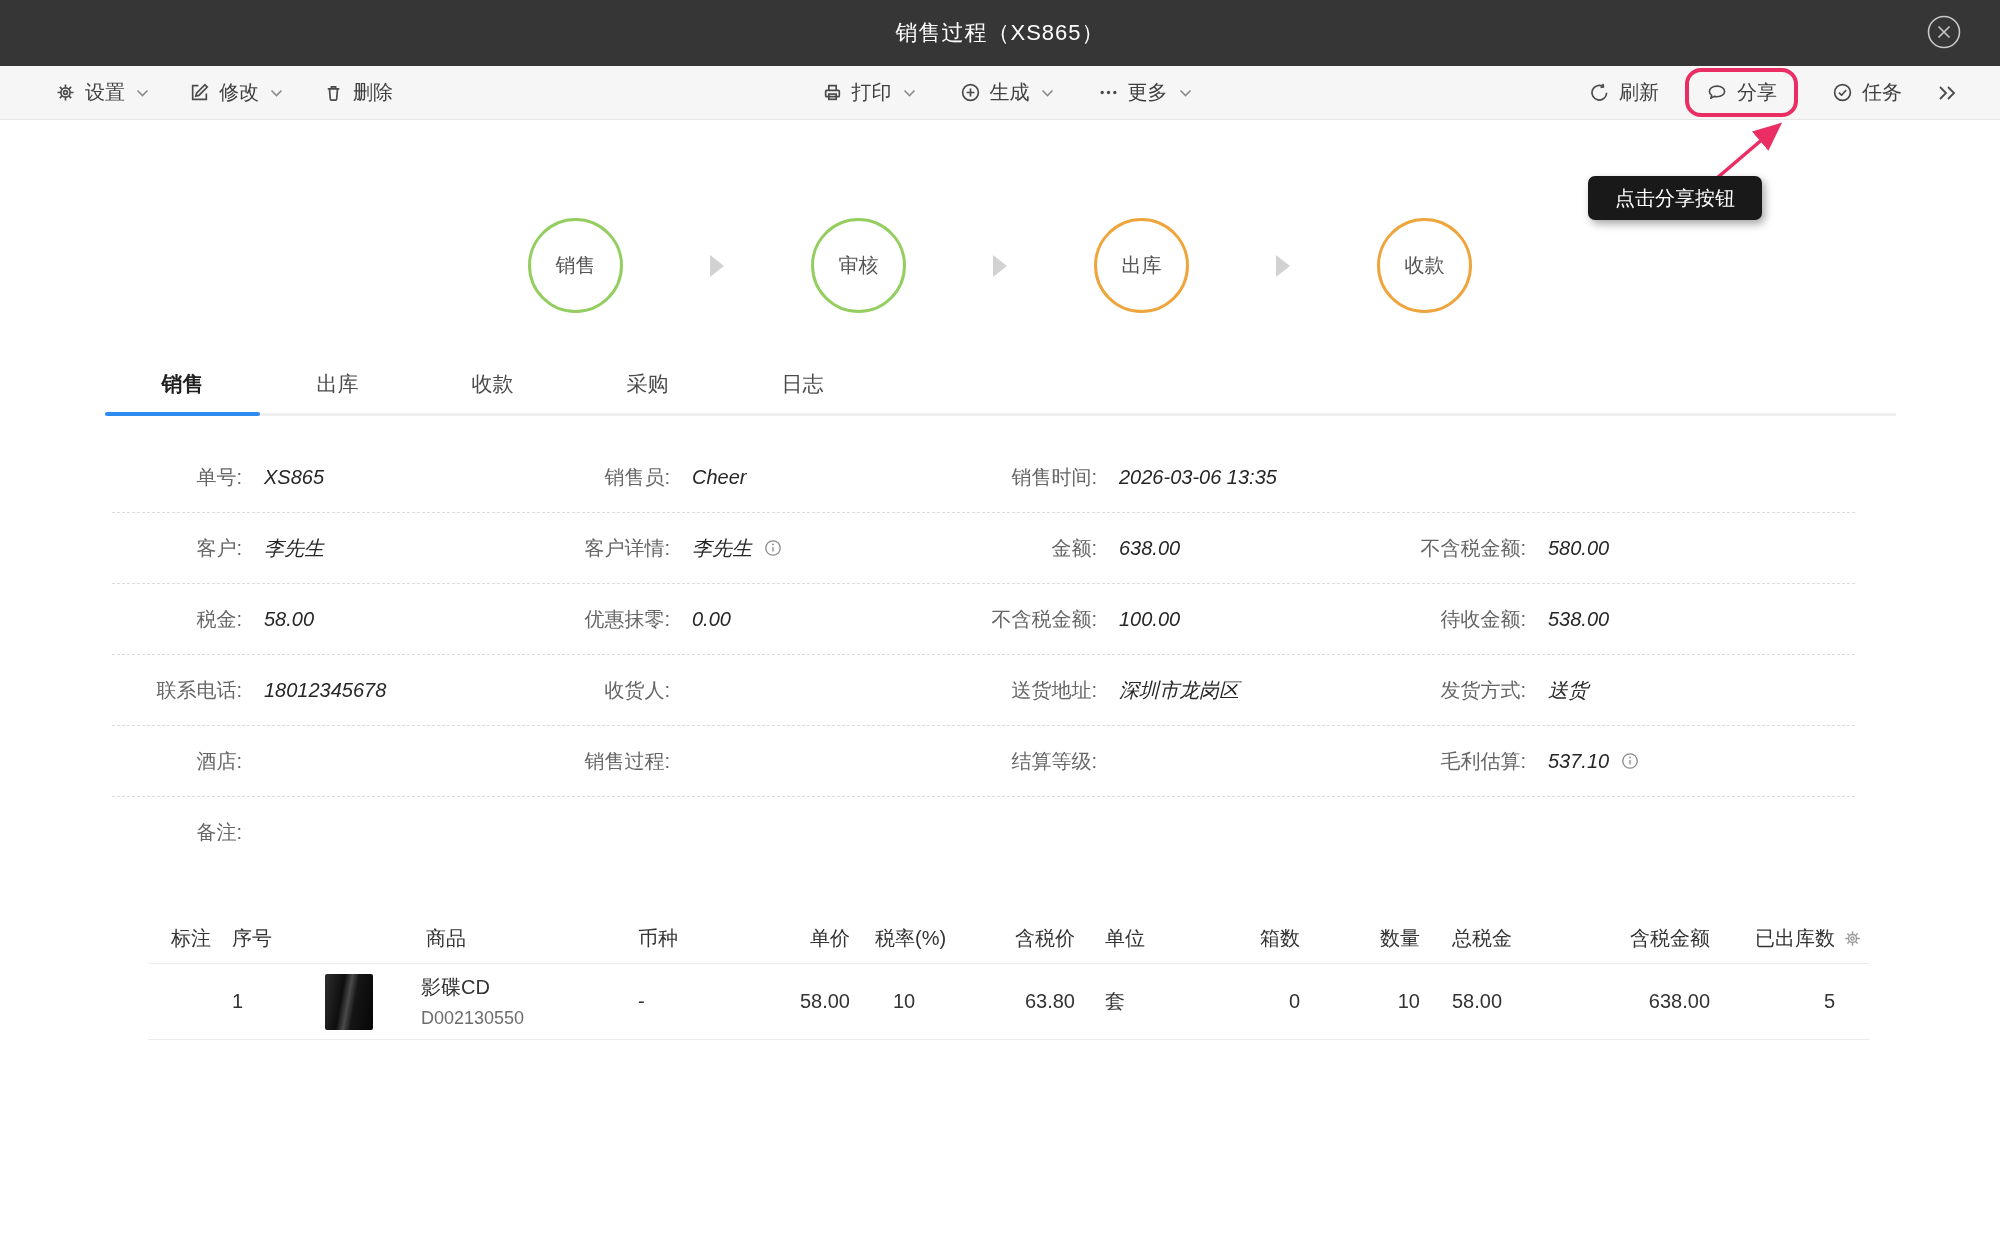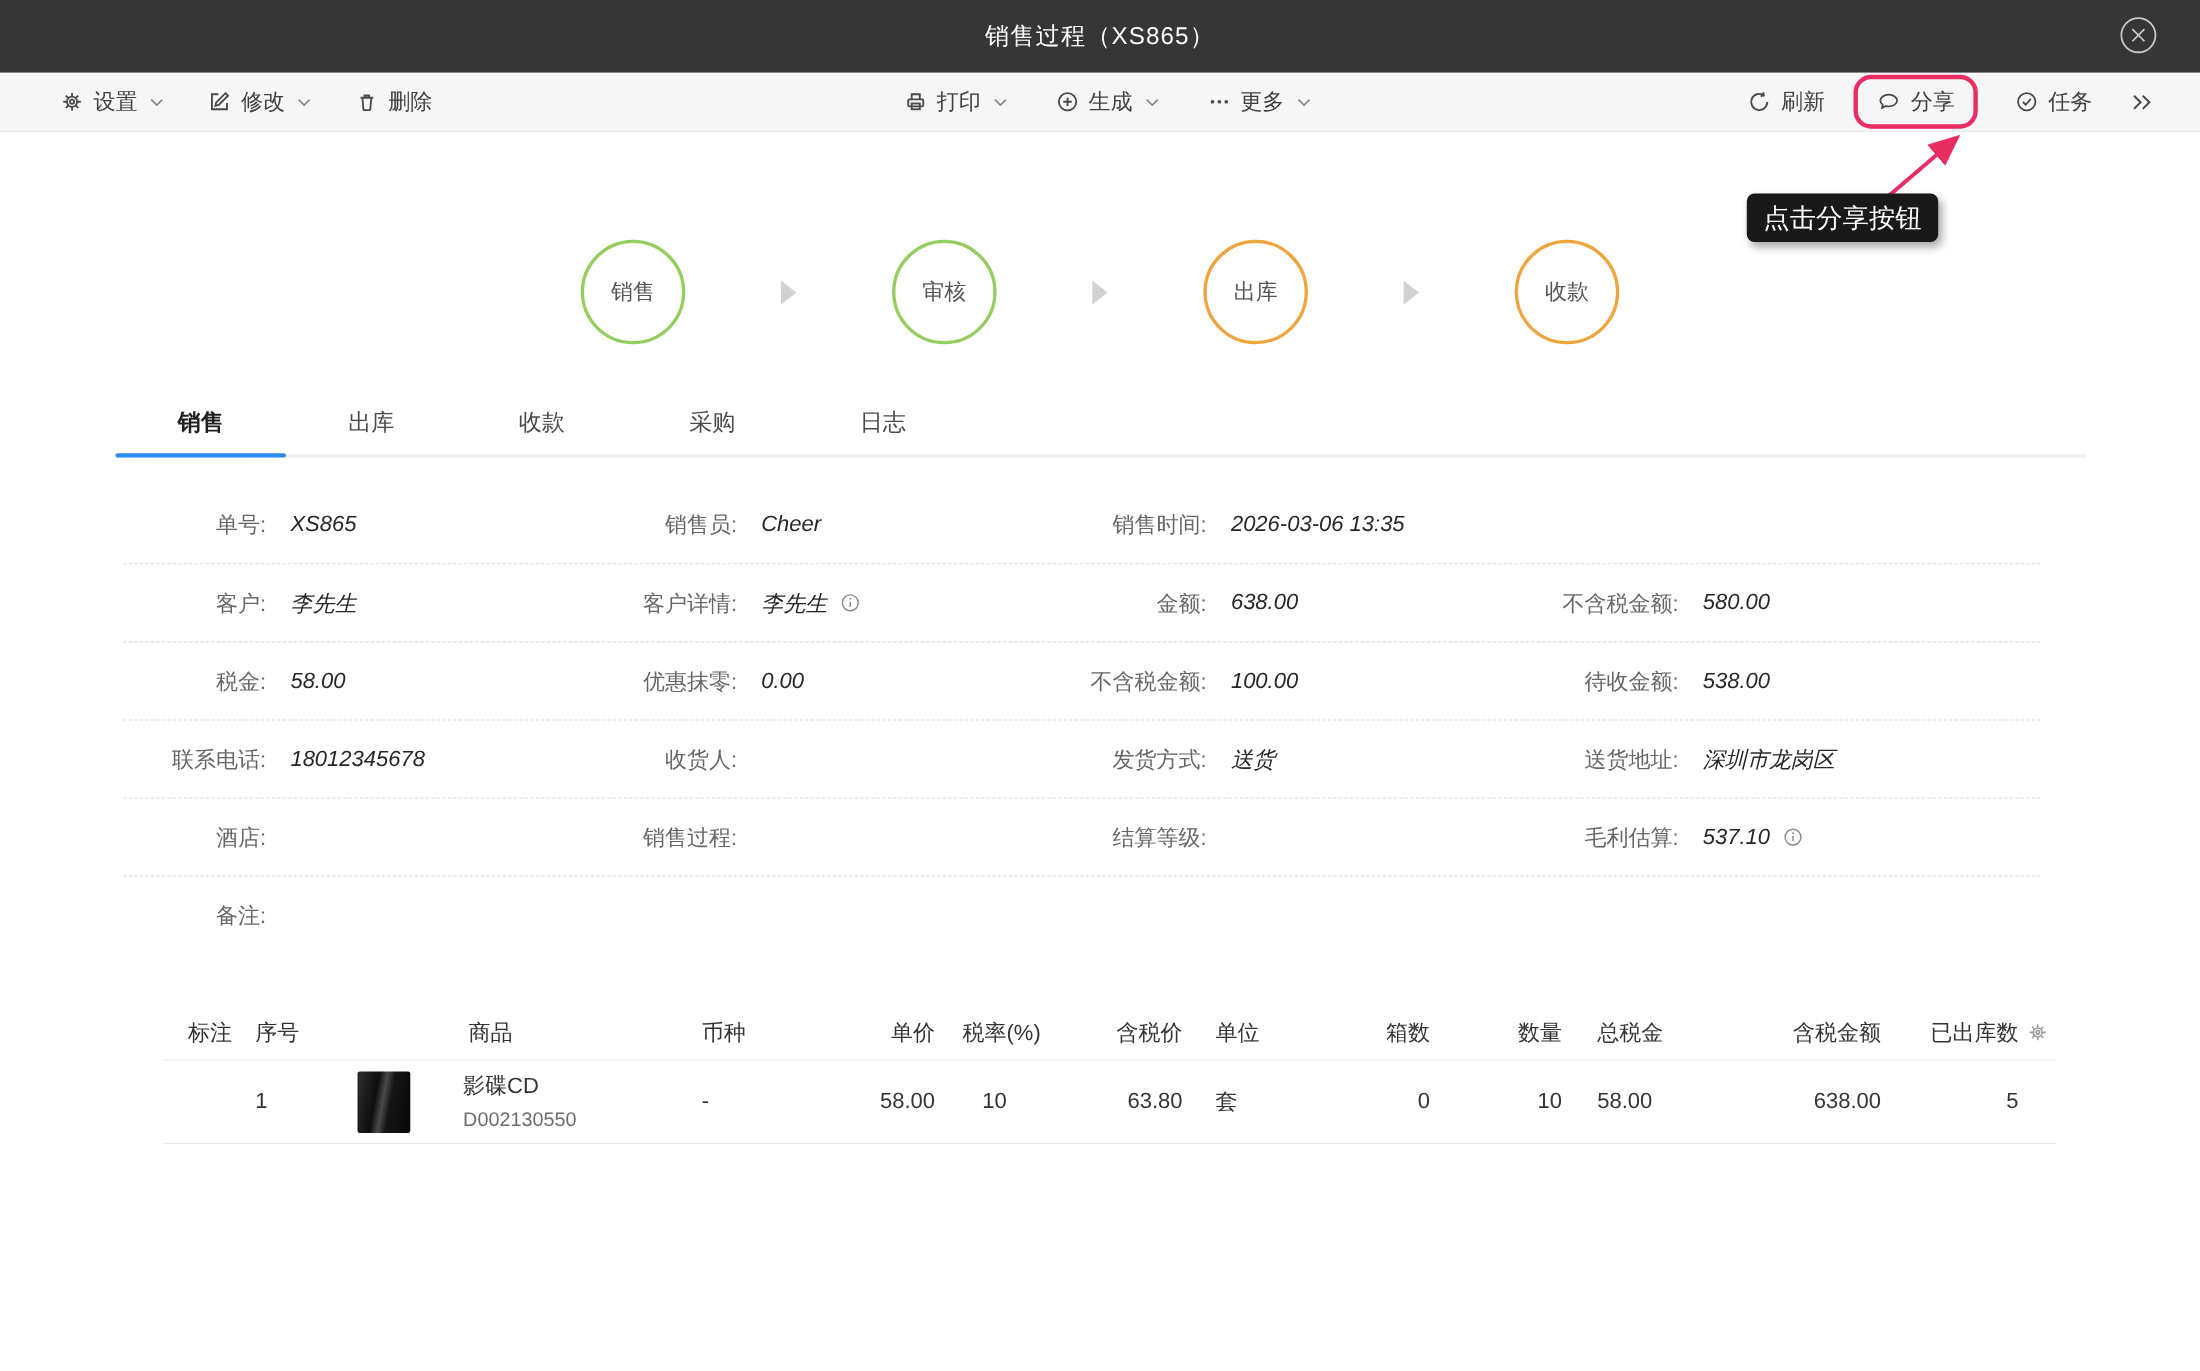--- a/index.html
+++ b/index.html
@@ -24,21 +24,21 @@
   .tb-center .tb-btn { margin-right:44px; }
   .tb-right .tb-btn { margin-left:34px; }
   .tb-icon { display:inline-flex; color:#4a4a4a; }
   .chev { display:inline-flex; color:#8b8b8b; margin-left:2px; }
   .share-wrap { border:4px solid #ea2e64; border-radius:16px; padding:7px 17px;
                 margin-left:26px; display:inline-flex; align-items:center; }
   .share-wrap .tb-btn { margin-left:0; }
 
   
   .share-tooltip { position:absolute; left:1588px; top:176px; width:174px; height:44px;
-                   background:#191919; color:#fff; border-radius:7px; font-size:24px;
+                   background:#191919; color:#fff; border-radius:7px; font-size:20px;
                    display:flex; align-items:center; justify-content:center; z-index:6;
                    box-shadow:3px 4px 8px rgba(0,0,0,.35); }
   .tooltip-arrow { position:absolute; left:1680px; top:104px; z-index:5; }
 
   
   .stepper { margin-top:98px; display:flex; align-items:center; justify-content:center; }
   .step-circle { width:95px; height:95px; border-radius:50%; border:3px solid;
                  display:flex; align-items:center; justify-content:center;
                  font-size:20px; color:#555; background:#fff; cursor:pointer; }
   .step-green  { border-color:#95ce60; }
@@ -349,26 +349,26 @@
   <div class="form-row">
     <div class="f-cell">
       <span class="f-label">联系电话:</span>
       <span class="f-value">18012345678</span>
     </div>
     <div class="f-cell">
       <span class="f-label">收货人:</span>
       <span class="f-value"></span>
     </div>
     <div class="f-cell">
+      <span class="f-label">送货地址:</span>
+      <span class="f-value">深圳市龙岗区</span>
+    </div>
+    <div class="f-cell">
       <span class="f-label">发货方式:</span>
       <span class="f-value">送货</span>
-    </div>
-    <div class="f-cell">
-      <span class="f-label">送货地址:</span>
-      <span class="f-value">深圳市龙岗区</span>
     </div>
   </div>
 
   <div class="form-row">
     <div class="f-cell">
       <span class="f-label">酒店:</span>
       <span class="f-value"></span>
     </div>
     <div class="f-cell">
       <span class="f-label">销售过程:</span>

